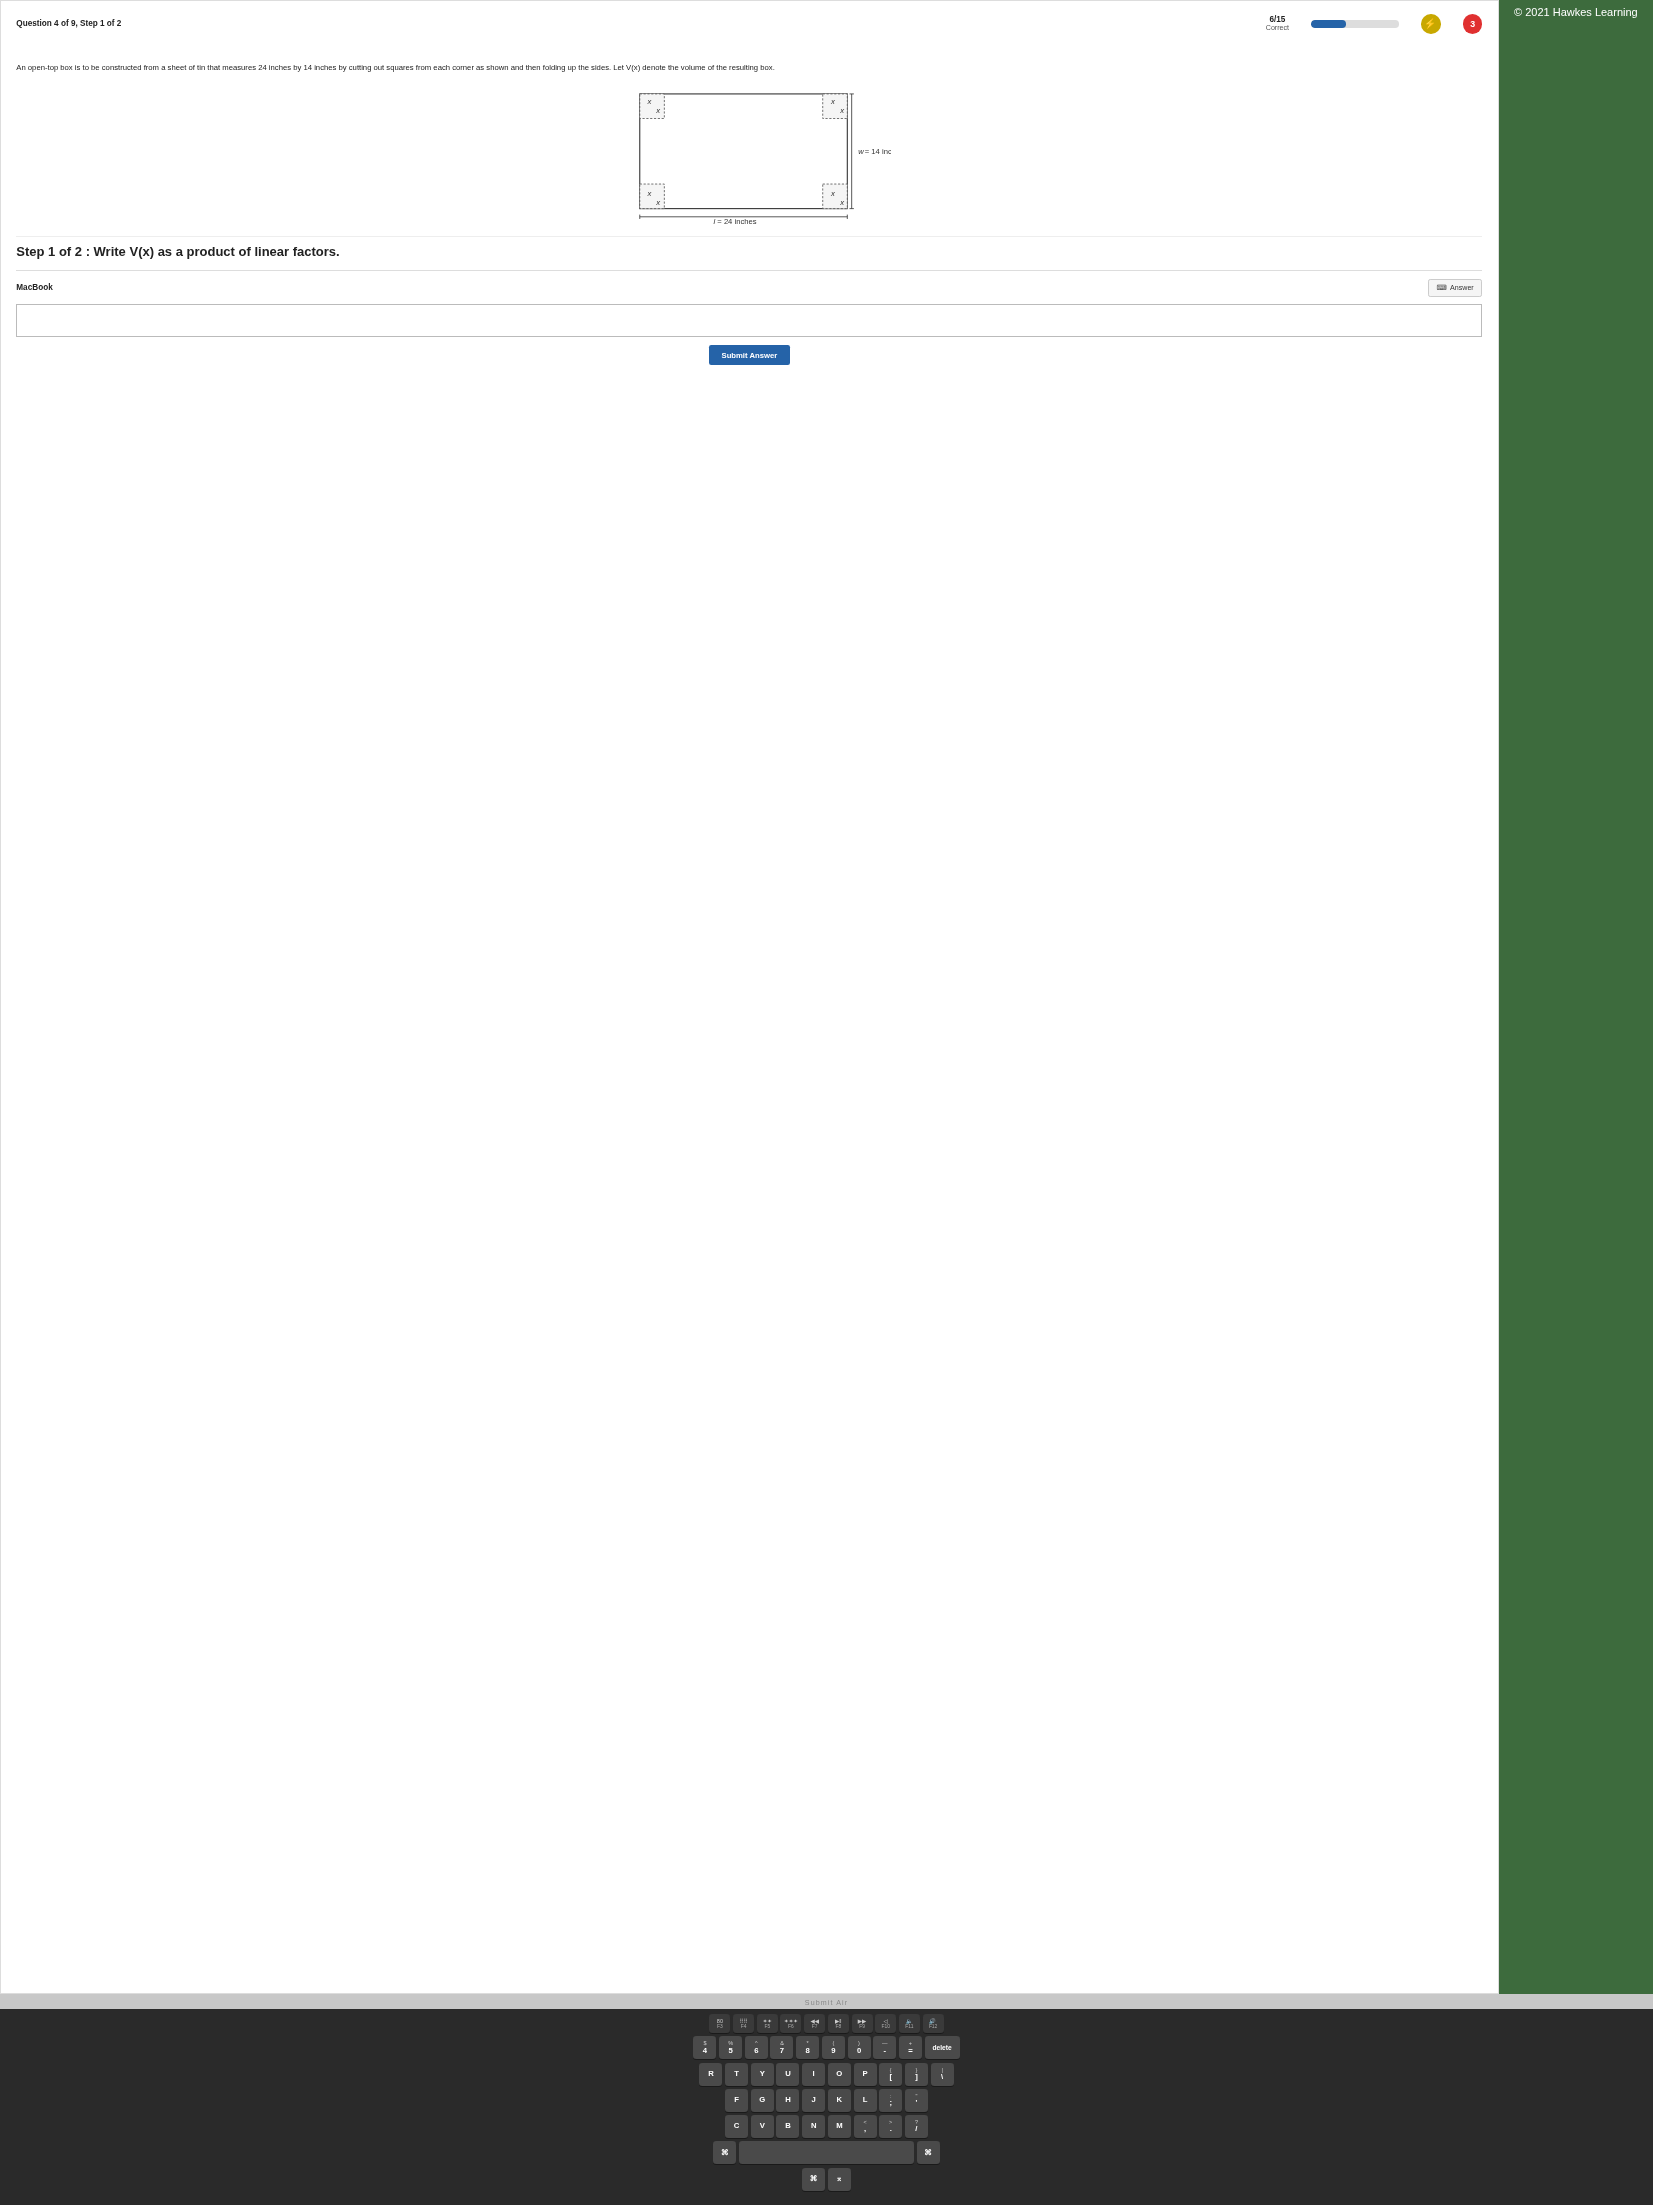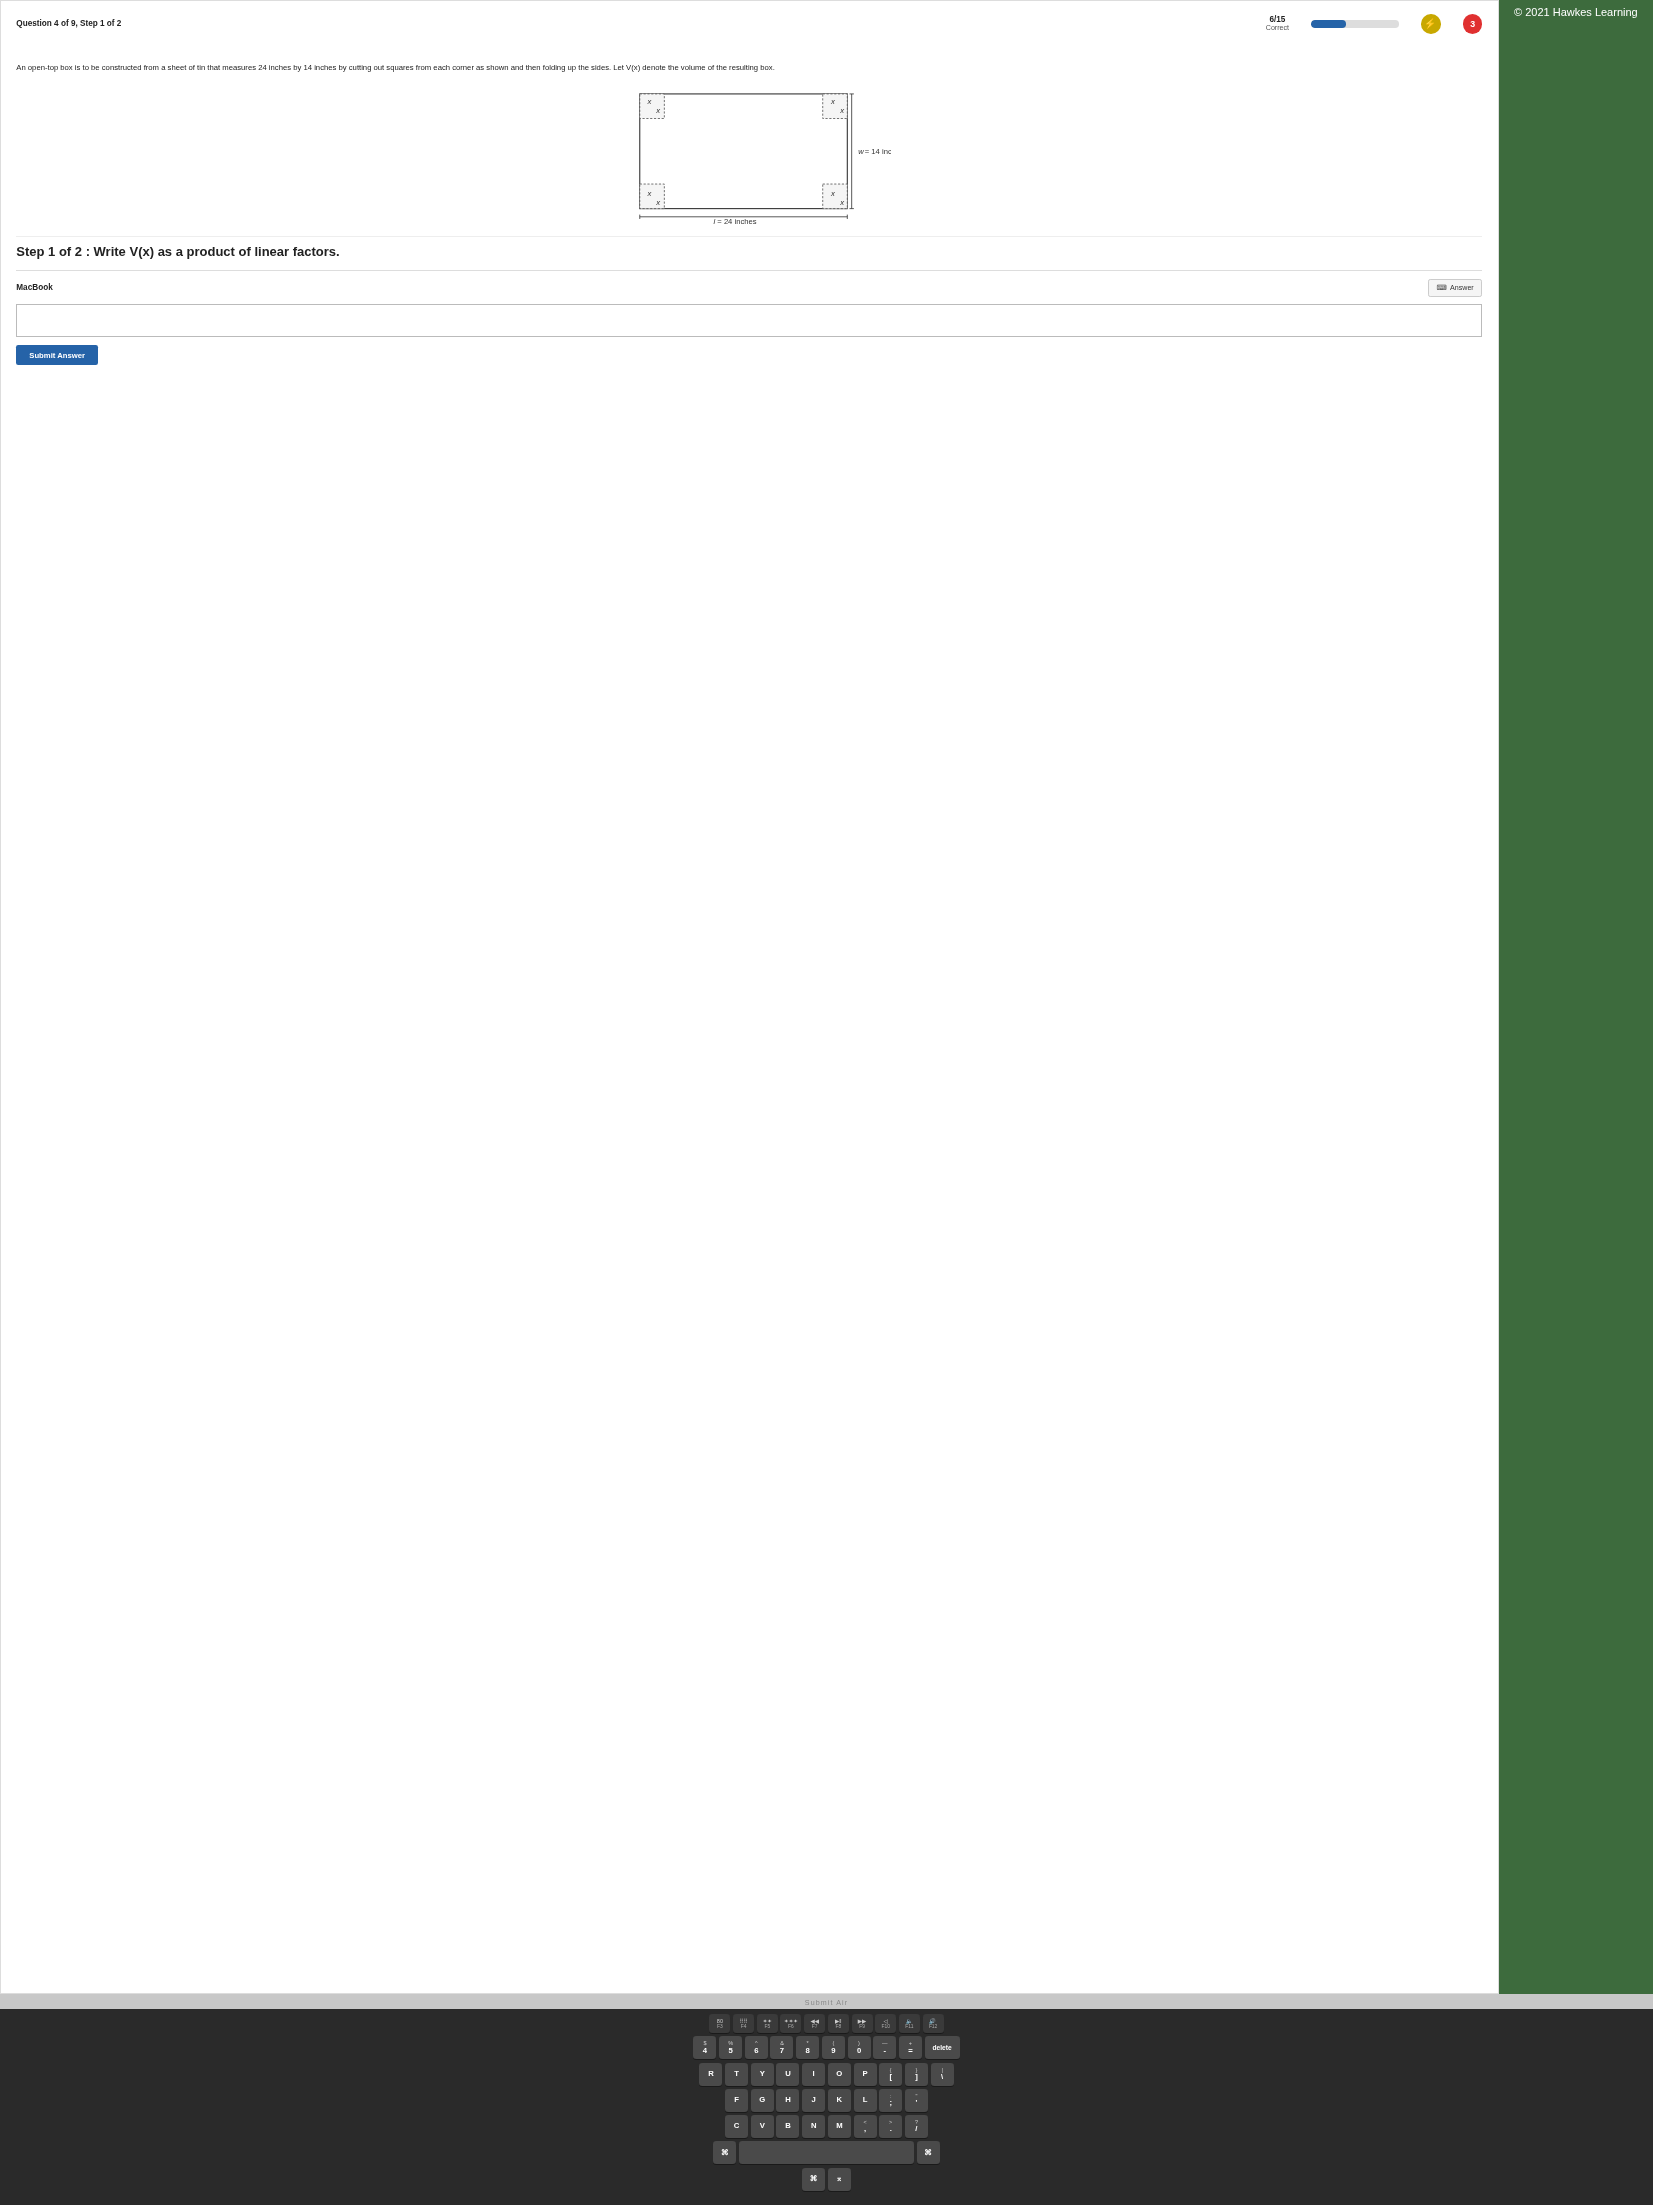--- a/index.html
+++ b/index.html
@@ -167,21 +167,21 @@
 
     .answer-input-area {
       border: 0.5px solid #bbb;
       min-height: 33px;
       background: white;
       margin-bottom: 7.7px;
     }
 
     .submit-row {
       display: flex;
-      justify-content: flex-start;
+      justify-content: center;
       margin-bottom: 5.5px;
     }
 
     .submit-button {
       background: #2563a8;
       color: white;
       border: none;
       border-radius: 2.2px;
       padding: 5.5px 13px;
       font-size: 7.7px;

